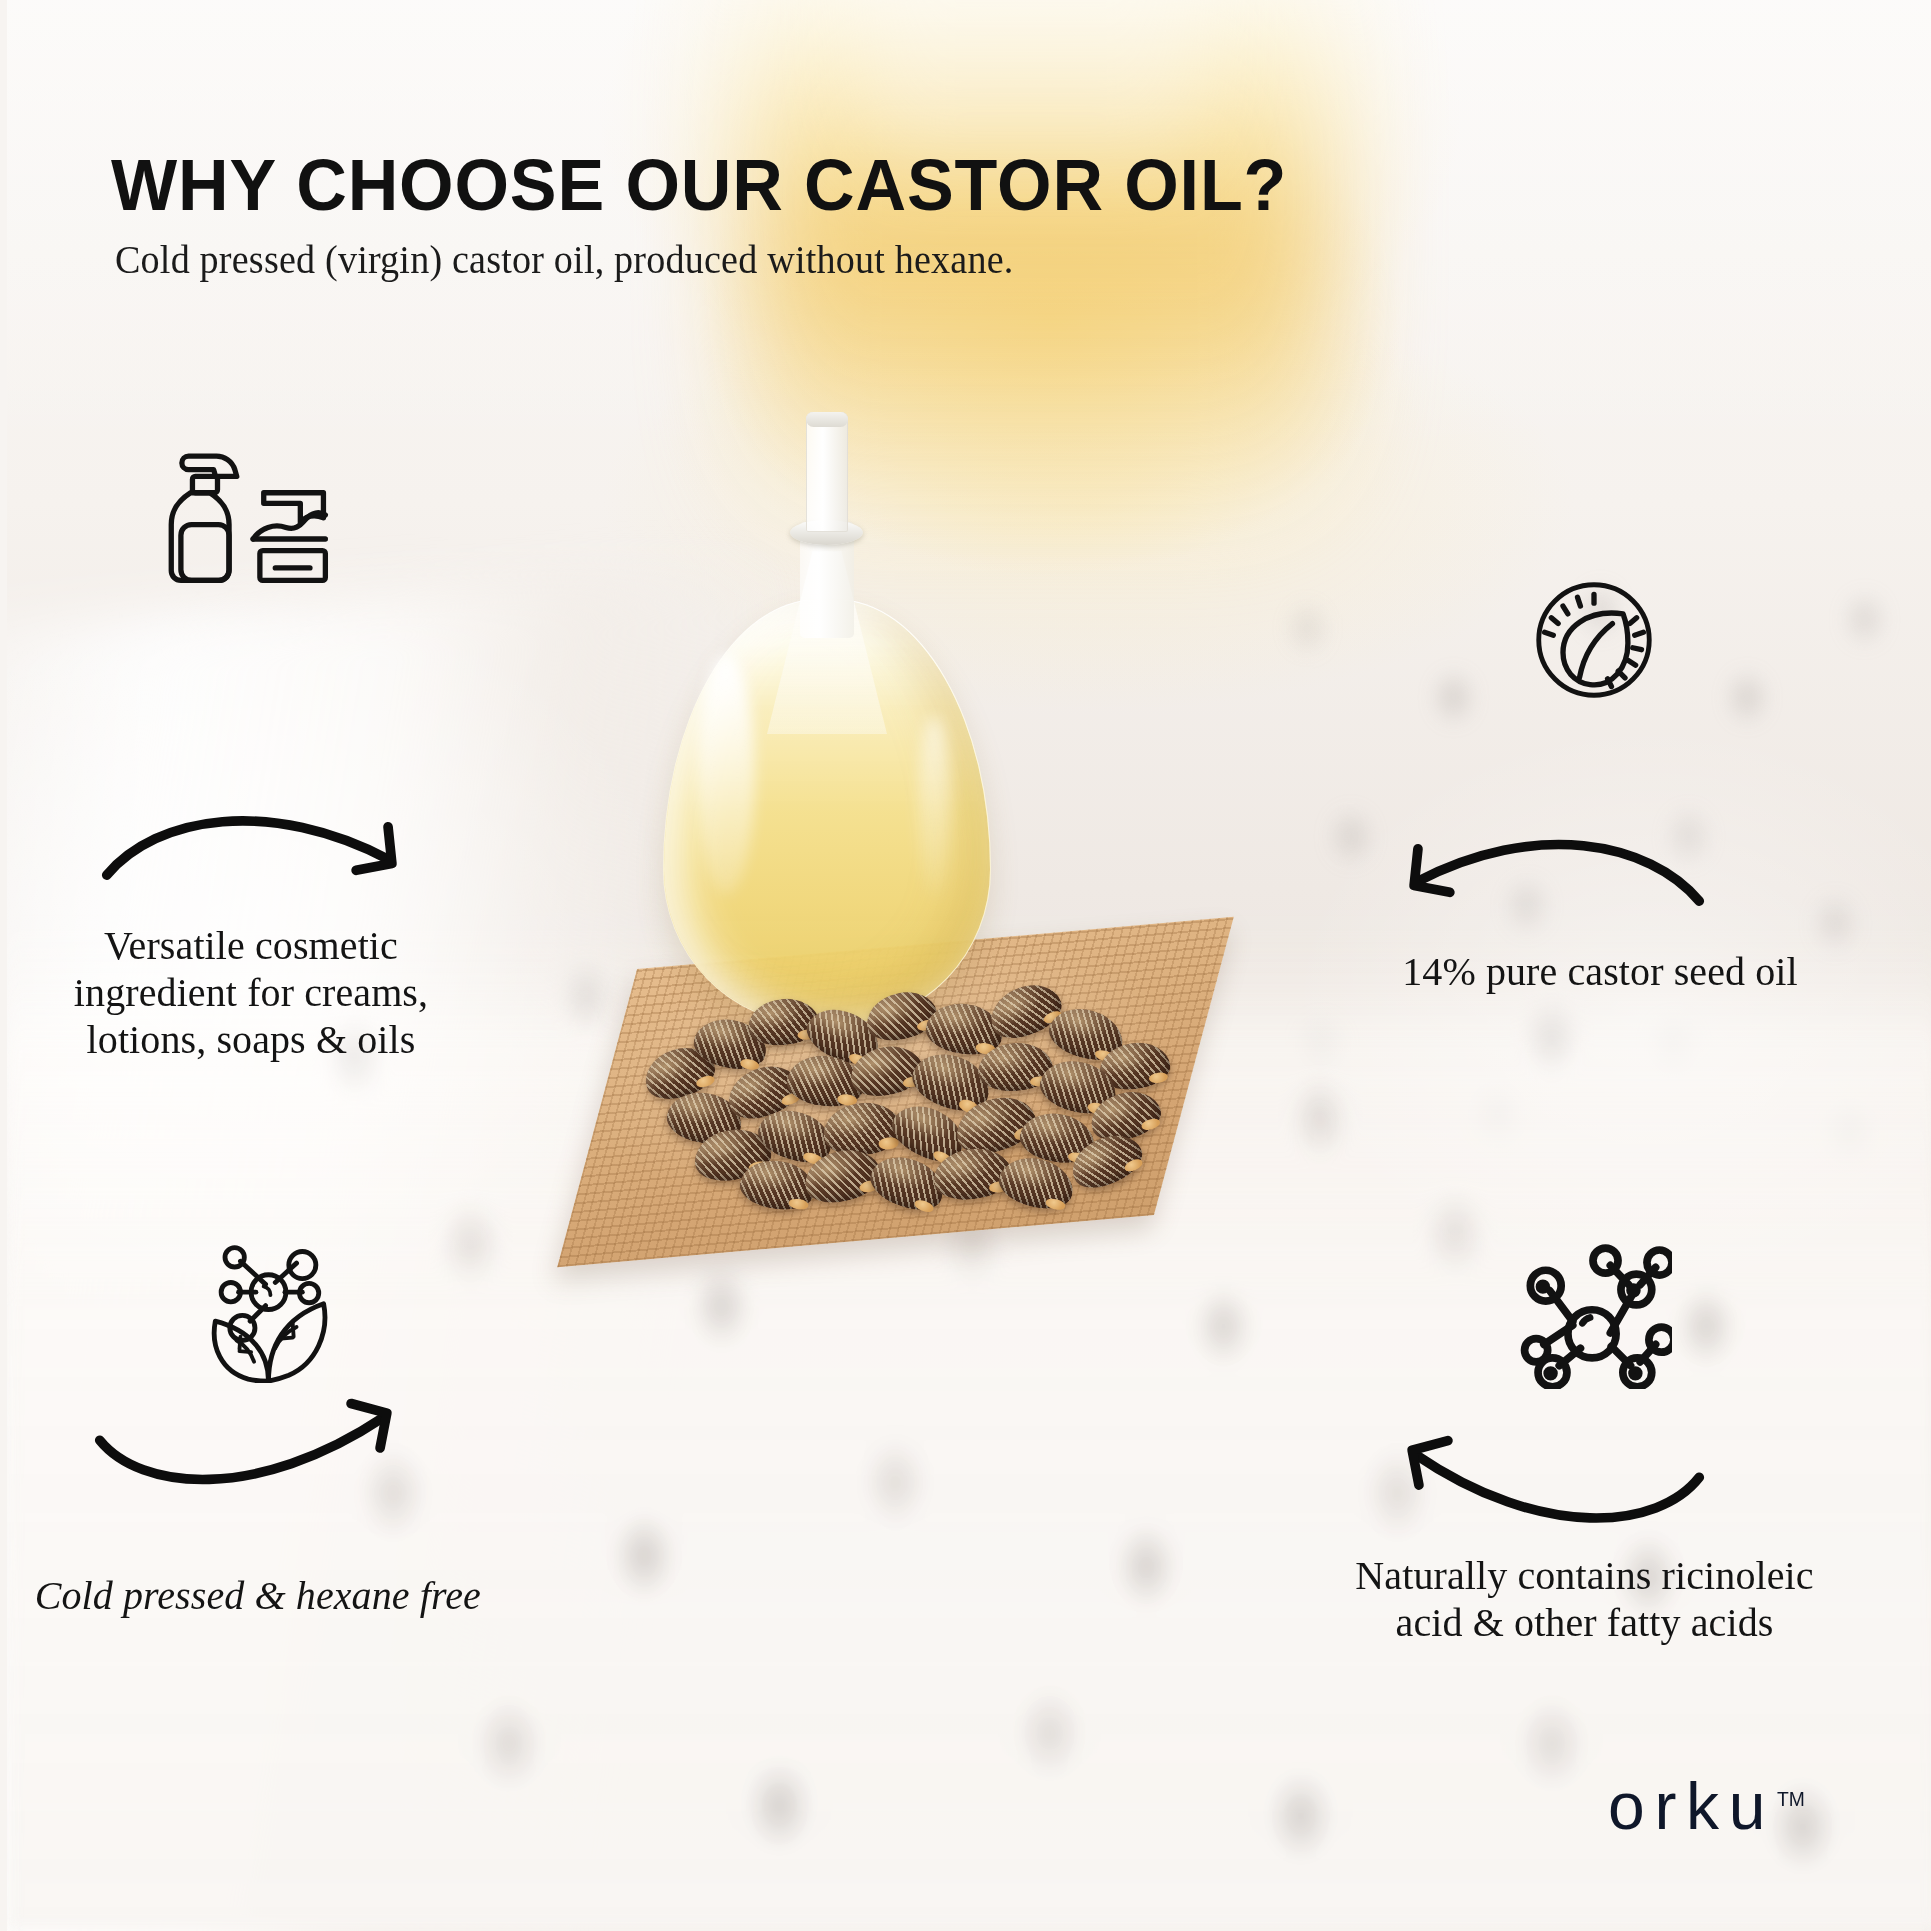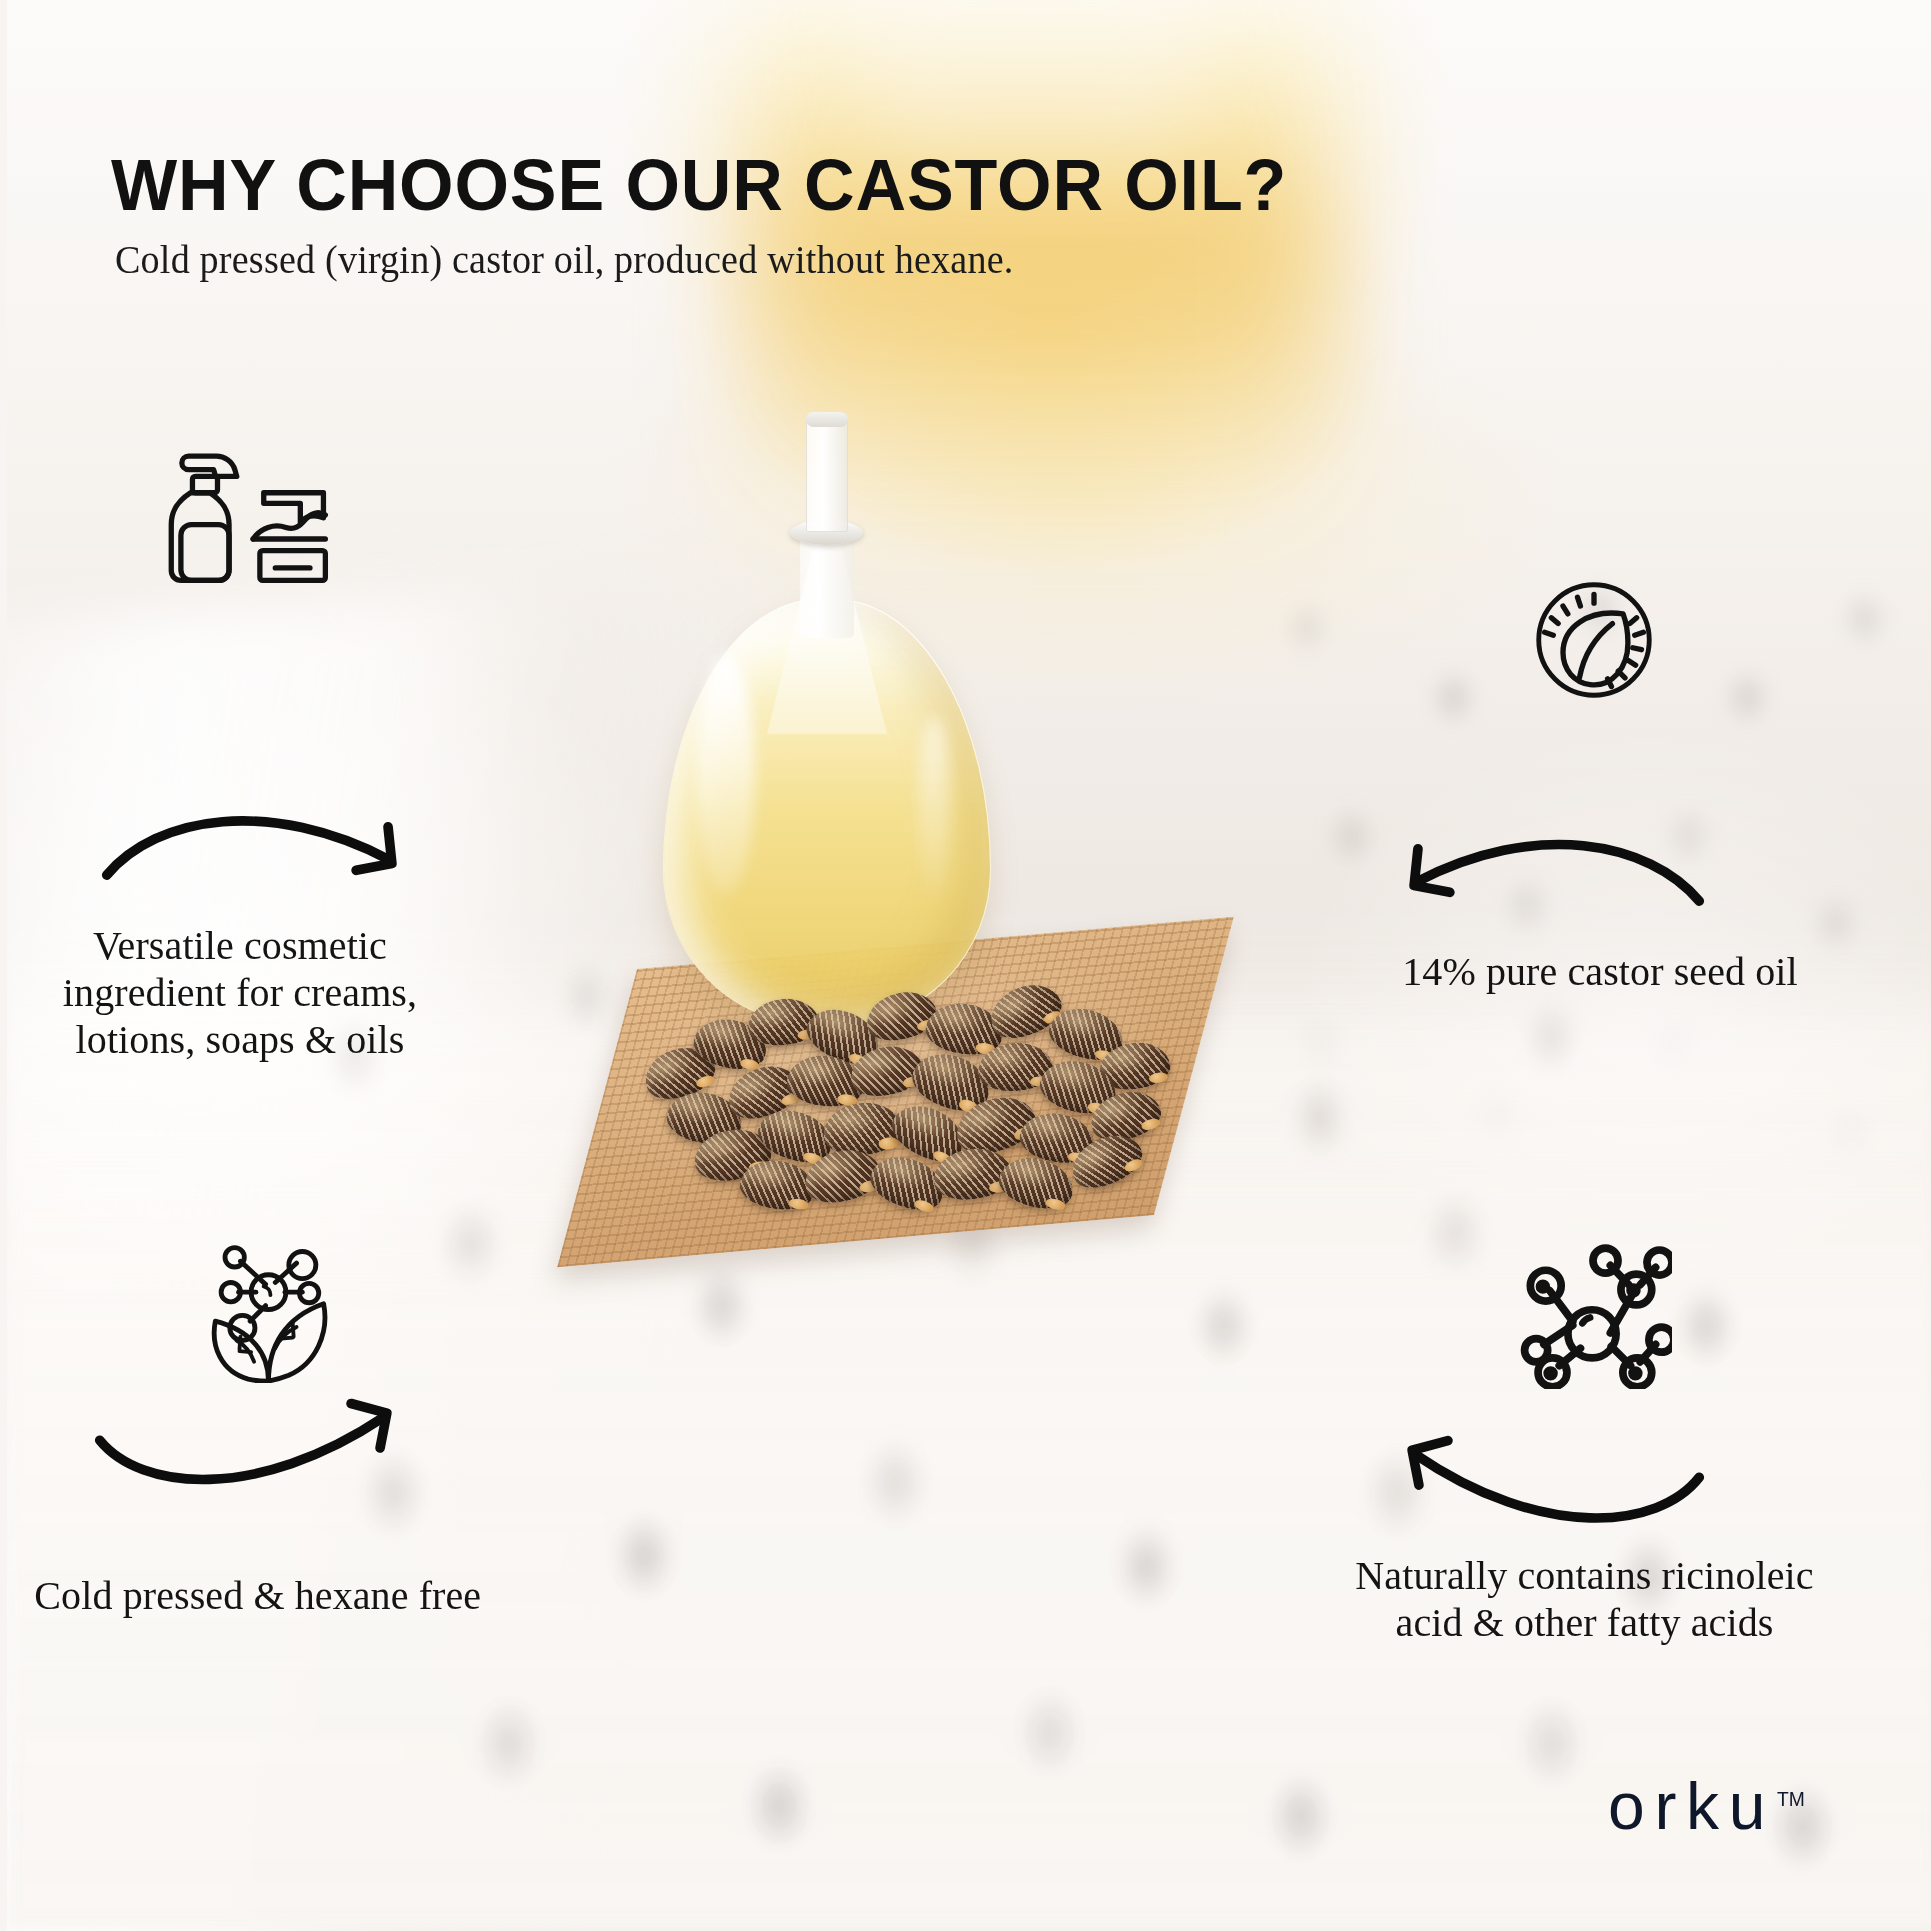--- a/index.html
+++ b/index.html
@@ -220,29 +220,29 @@
   .arrow { position:absolute; }
   .ftext {
     position:absolute;
     font-family:"Liberation Serif", serif;
     font-size:40px; line-height:1.18; color:#141414;
     text-align:center; letter-spacing:0.1px;
   }
 
   #f-tl .icon-wrap { left:145px; top:433px; }
   #f-tl .arrow     { left:92px;  top:792px; }
-  #f-tl .ftext     { left:16px;  top:922px; width:434px; }
+  #f-tl .ftext     { left:27px;  top:922px; width:434px; }
 
   #f-tr .icon-wrap { left:1524px; top:577px; }
   #f-tr .arrow     { left:1381px; top:816px; }
   #f-tr .ftext     { left:1390px; top:948px; width:406px; }
 
   #f-bl .icon-wrap { left:189px; top:1238px; }
   #f-bl .arrow     { left:85px;  top:1390px; }
-  #f-bl .ftext     { left:19.3px;  top:1572px; width:463px; }
+  #f-bl .ftext     { left:19.3px;  top:1572px; width:463px;font-style:italic; }
 
   #f-br .icon-wrap { left:1506px; top:1244px; }
   #f-br .arrow     { left:1381px; top:1429px; }
   #f-br .ftext     { left:1336px; top:1552px; width:483px; }
 
   
   .logo {
     position:absolute; left:1601px; top:1773px;
     font-family:"Liberation Sans", sans-serif;
     font-size:66px; font-weight:300; letter-spacing:9.7px;

